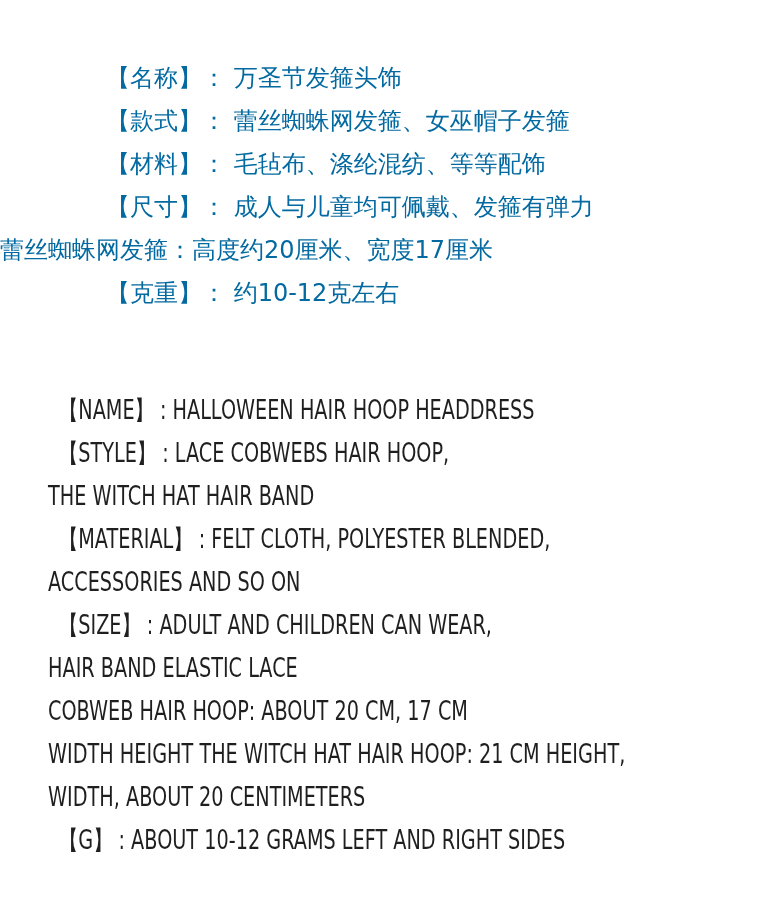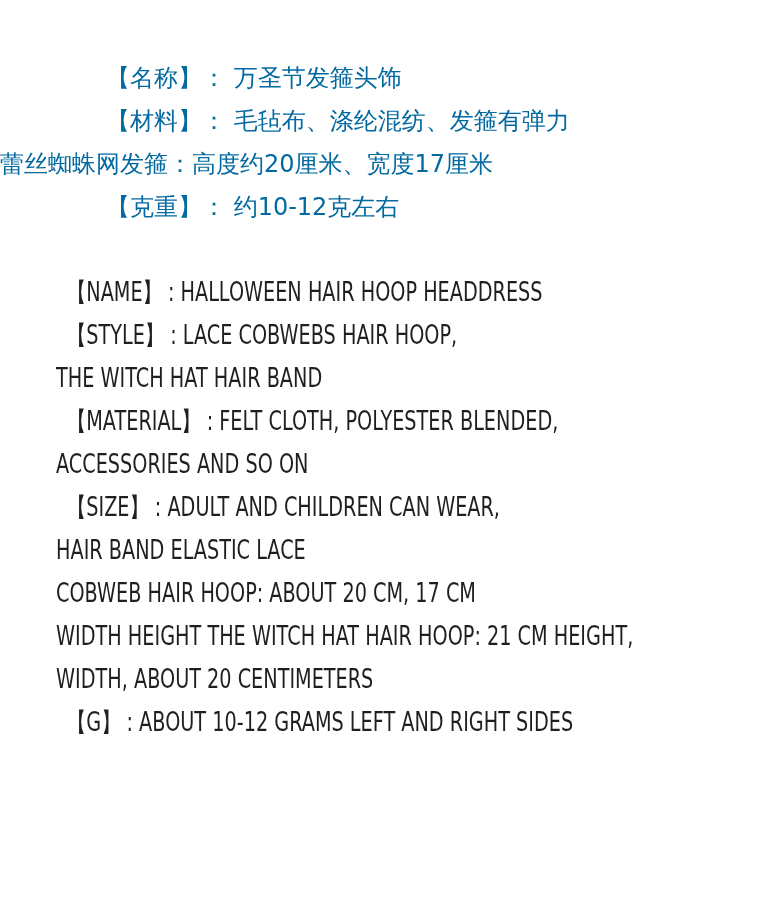--- a/index.html
+++ b/index.html
@@ -26,42 +26,43 @@
     font-size: 24px;
     line-height: 43px;
     white-space: nowrap;
     color: #0369a1;
   }
   .cn-section .line.bracket { margin-left: 106px; }
   .cn-section .line.plain   { }
 
   
   .en-section {
-    margin-top: 42px;
-    padding-left: 8px;
+    margin-top: 74px;
   }
   .en-section .line {
     font-size: 26px;
     line-height: 43px;
     white-space: nowrap;
     color: #1f1f1f;
     transform: scaleX(0.74);
     transform-origin: left center;
   }
   .en-section .line.bracket { margin-left: 59px; }
   .en-section .line.plain   { margin-left: 48px; }
 </style>
 </head>
 <body>
 
 <div class="page">
 
   <section class="cn-section">
     <div class="line bracket">【名称】： 万圣节发箍头饰</div>
-    <div class="line bracket">【材料】： 毛毡布、涤纶混纺、发箍有弹力</div>
+    <div class="line bracket">【款式】： 蕾丝蜘蛛网发箍、女巫帽子发箍</div>
+    <div class="line bracket">【材料】： 毛毡布、涤纶混纺、等等配饰</div>
+    <div class="line bracket">【尺寸】： 成人与儿童均可佩戴、发箍有弹力</div>
     <div class="line plain">蕾丝蜘蛛网发箍：高度约20厘米、宽度17厘米</div>
     <div class="line bracket">【克重】： 约10-12克左右</div>
   </section>
 
   <section class="en-section">
     <div class="line bracket">【NAME】 : HALLOWEEN HAIR HOOP HEADDRESS</div>
     <div class="line bracket">【STYLE】 : LACE COBWEBS HAIR HOOP,</div>
     <div class="line plain">THE WITCH HAT HAIR BAND</div>
     <div class="line bracket">【MATERIAL】 : FELT CLOTH, POLYESTER BLENDED,</div>
     <div class="line plain">ACCESSORIES AND SO ON</div>

